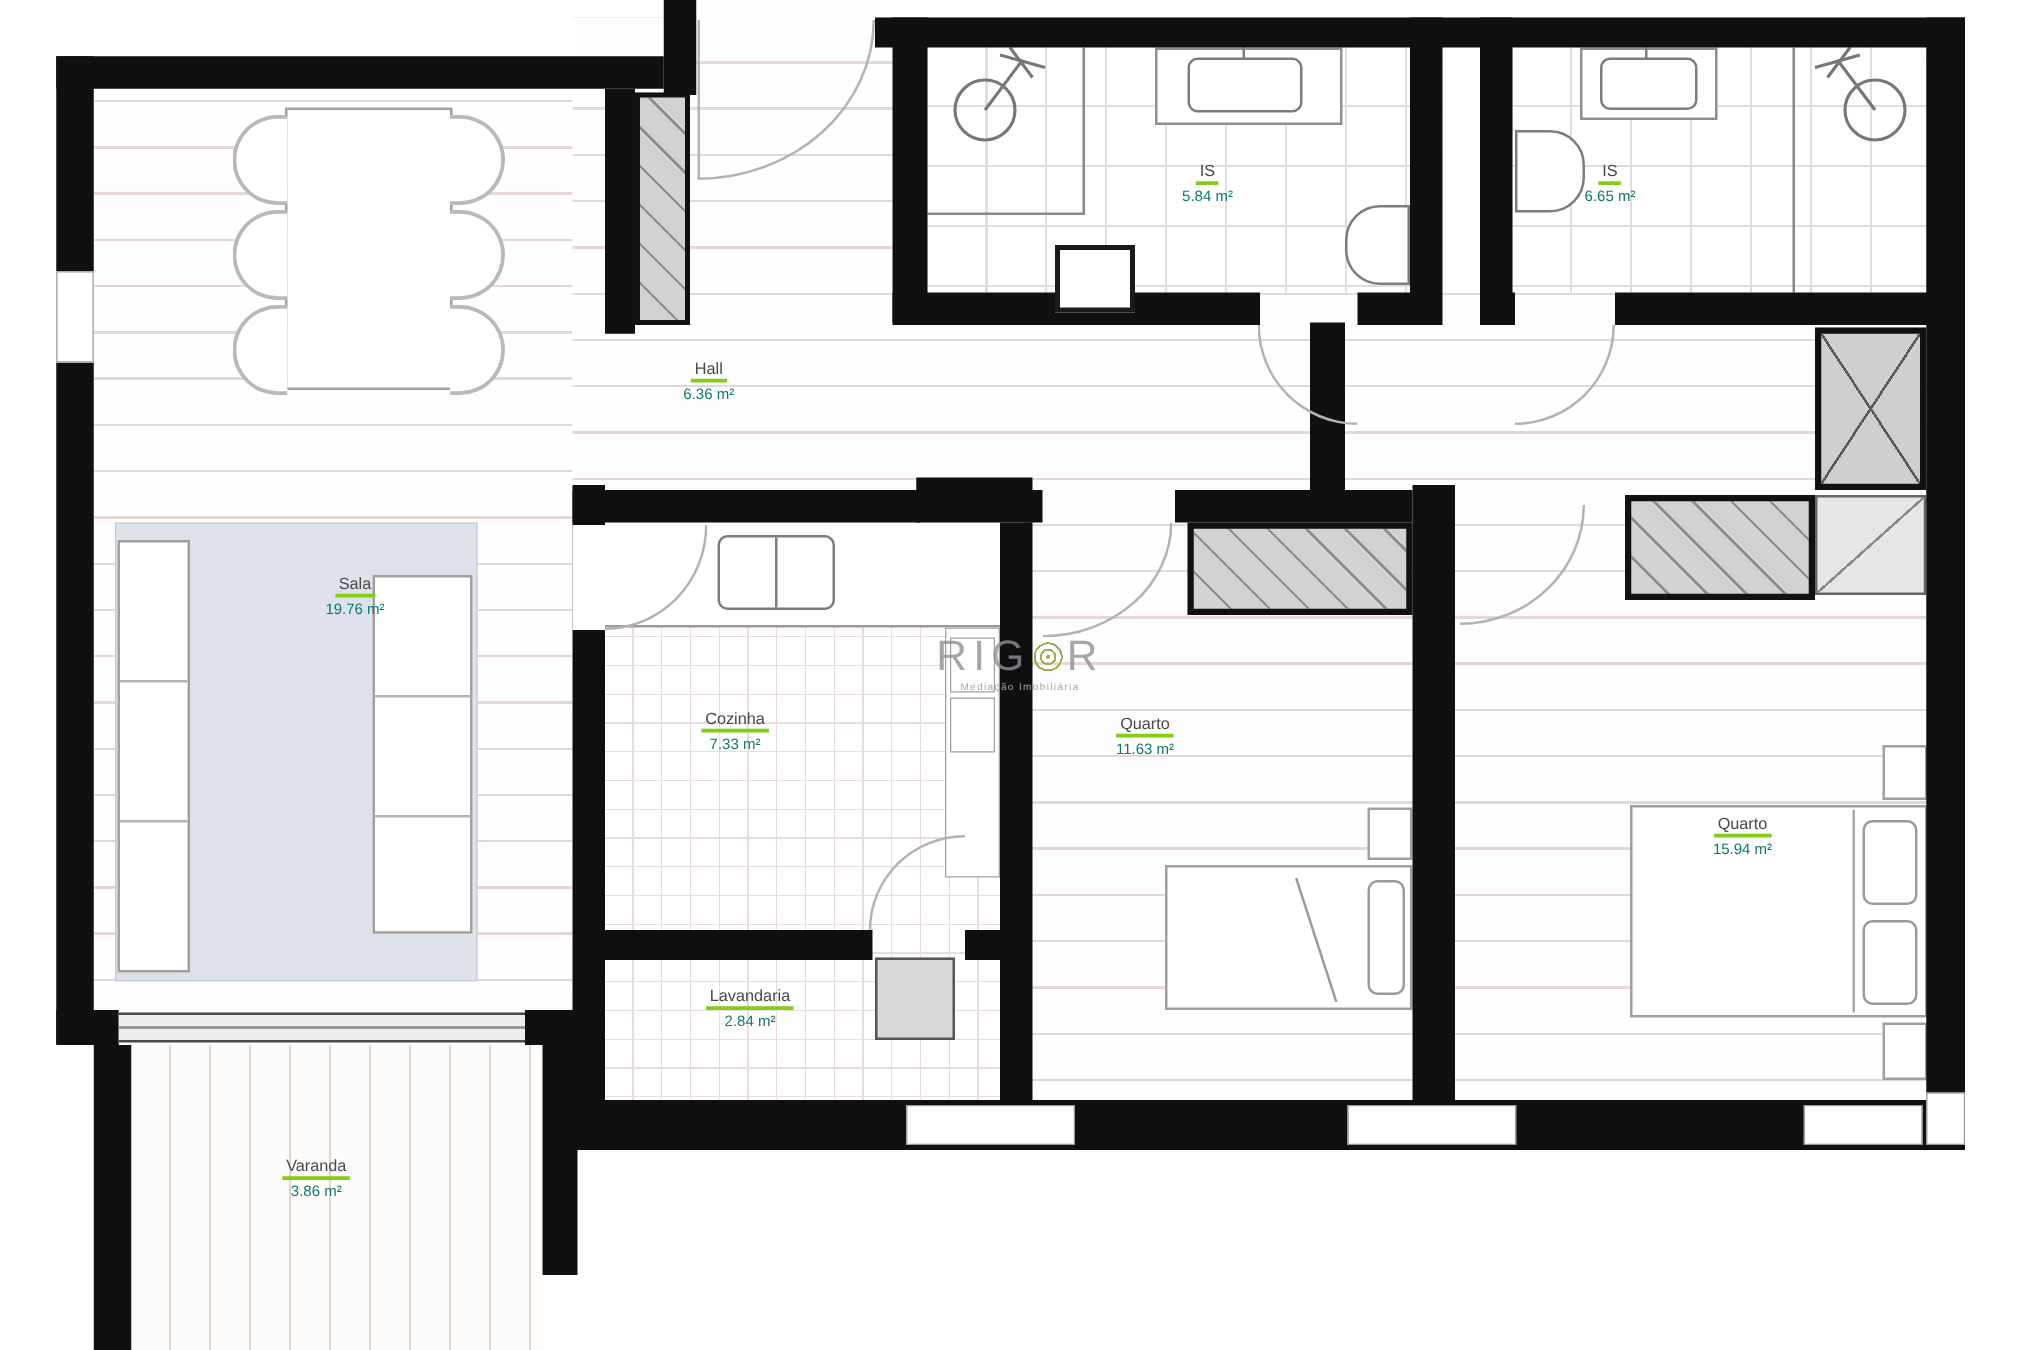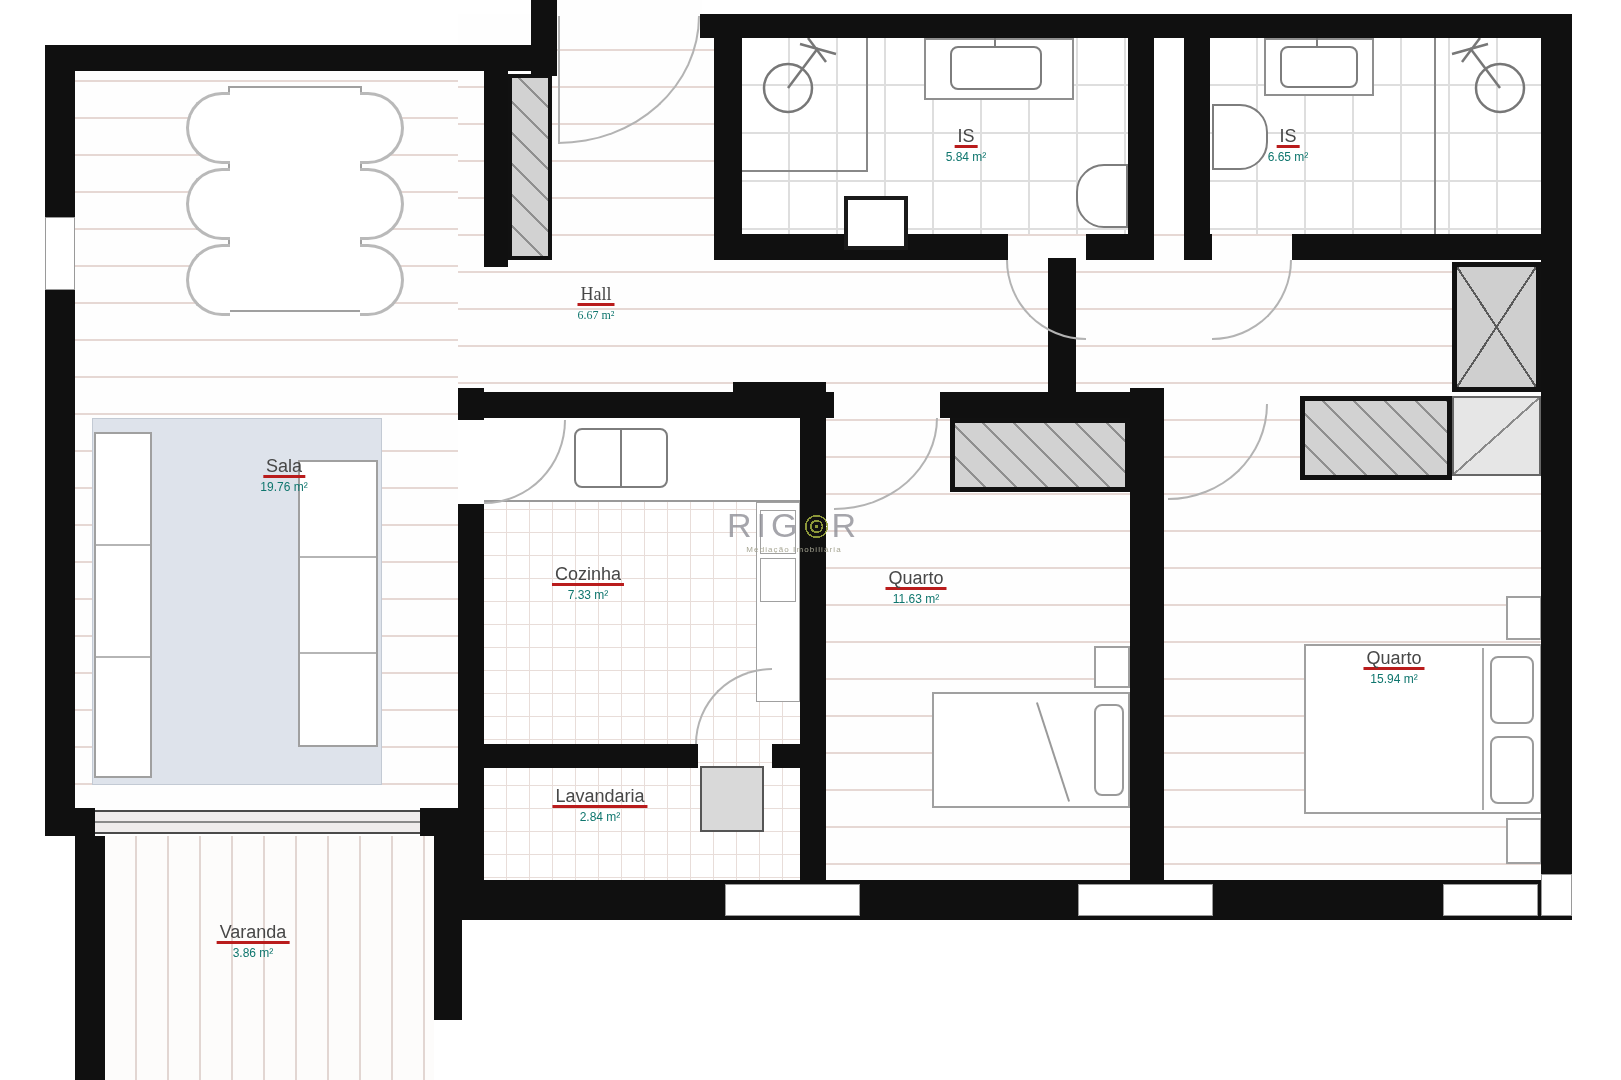--- a/index.html
+++ b/index.html
@@ -25,21 +25,21 @@
                          linear-gradient(to top right,transparent calc(50% - 1px),#5a5a5a calc(50% - 1px) calc(50% + 1px),transparent calc(50% + 1px));}
   .wardL{position:absolute;background-color:#e6e6e6;border:2px solid #666;box-sizing:border-box;
         background-image:linear-gradient(to bottom right,transparent calc(50% - 1px),#8a8a8a calc(50% - 1px) calc(50% + 1px),transparent calc(50% + 1px));}
   .win{position:absolute;background:#fff;border:1px solid #9a9a9a;box-sizing:border-box;}
   .arc{position:absolute;box-sizing:border-box;border:0 solid #b3b3b3;background:transparent;}
   .line{position:absolute;background:#9a9a9a;}
   .chair{position:absolute;width:44px;height:72px;border:3px solid #b9b9b9;background:#fff;box-sizing:border-box;}
   .chL{border-right:none;border-radius:36px 0 0 36px;}
   .chR{border-left:none;border-radius:0 36px 36px 0;}
   .rlabel{position:absolute;transform:translateX(-50%);text-align:center;z-index:40;}
-  .rname{display:inline-block;font-size:18px;color:#474747;border-bottom:3px solid #b91c1c;
+  .rname{display:inline-block;font-size:13px;color:#474747;border-bottom:3px solid #84cc16;
          padding:0 3px 1px 3px;line-height:15px;}
   .rarea{font-size:12px;color:#0f766e;margin-top:3px;line-height:13px;}
   .wm{position:absolute;z-index:50;text-align:center;}
   .wm-brand{font-size:34px;letter-spacing:5px;color:rgba(143,143,150,0.8);line-height:34px;}
   .wm-o{display:inline-block;width:25px;height:25px;border-radius:50%;margin:0 2px;position:relative;top:2px;
         background:repeating-radial-gradient(circle at 50% 50%,#9aa63e 0 1.6px,rgba(0,0,0,0) 1.6px 5px);opacity:.9;}
   .wm-sub{font-size:8px;letter-spacing:1.1px;color:#a7a694;margin-top:3px;}
   svg{position:absolute;overflow:visible;}
 </style>
 </head>
@@ -172,23 +172,23 @@
   <div class="arc" style="left:1006px;top:260px;width:80px;height:80px;border-left-width:2px;border-bottom-width:2px;border-bottom-left-radius:100%;"></div>
   <div class="arc" style="left:1212px;top:260px;width:80px;height:80px;border-right-width:2px;border-bottom-width:2px;border-bottom-right-radius:100%;"></div>
   <div class="arc" style="left:834px;top:418px;width:104px;height:92px;border-right-width:2px;border-bottom-width:2px;border-bottom-right-radius:100%;"></div>
   <div class="arc" style="left:1168px;top:404px;width:100px;height:96px;border-right-width:2px;border-bottom-width:2px;border-bottom-right-radius:100%;"></div>
   <div class="arc" style="left:695px;top:668px;width:77px;height:76px;border-left-width:2px;border-top-width:2px;border-top-left-radius:100%;"></div>
 
   <div class="rlabel" style="left:284px;top:458px;">
     <div class="rname">Sala</div>
     <div class="rarea">19.76 m²</div>
   </div>
-  <div class="rlabel" style="left:596px;top:286px;font-family:Liberation Serif, serif;">
+  <div class="rlabel" style="left:567px;top:286px;">
     <div class="rname">Hall</div>
-    <div class="rarea">6.67 m²</div>
+    <div class="rarea">6.36 m²</div>
   </div>
   <div class="rlabel" style="left:588px;top:566px;">
     <div class="rname">Cozinha</div>
     <div class="rarea">7.33 m²</div>
   </div>
   <div class="rlabel" style="left:600px;top:788px;">
     <div class="rname">Lavandaria</div>
     <div class="rarea">2.84 m²</div>
   </div>
   <div class="rlabel" style="left:916px;top:570px;">
@@ -205,18 +205,18 @@
   </div>
   <div class="rlabel" style="left:1288px;top:128px;">
     <div class="rname">IS</div>
     <div class="rarea">6.65 m²</div>
   </div>
   <div class="rlabel" style="left:253px;top:924px;">
     <div class="rname">Varanda</div>
     <div class="rarea">3.86 m²</div>
   </div>
 
-  <div class="wm" style="left:714px;top:508px;width:160px;">
+  <div class="wm" style="left:736px;top:508px;width:160px;">
     <div class="wm-brand"><span>RIG</span><span class="wm-o"></span><span>R</span></div>
     <div class="wm-sub">Mediação Imobiliária</div>
   </div>
 
 </div>
 
 </body></html>

